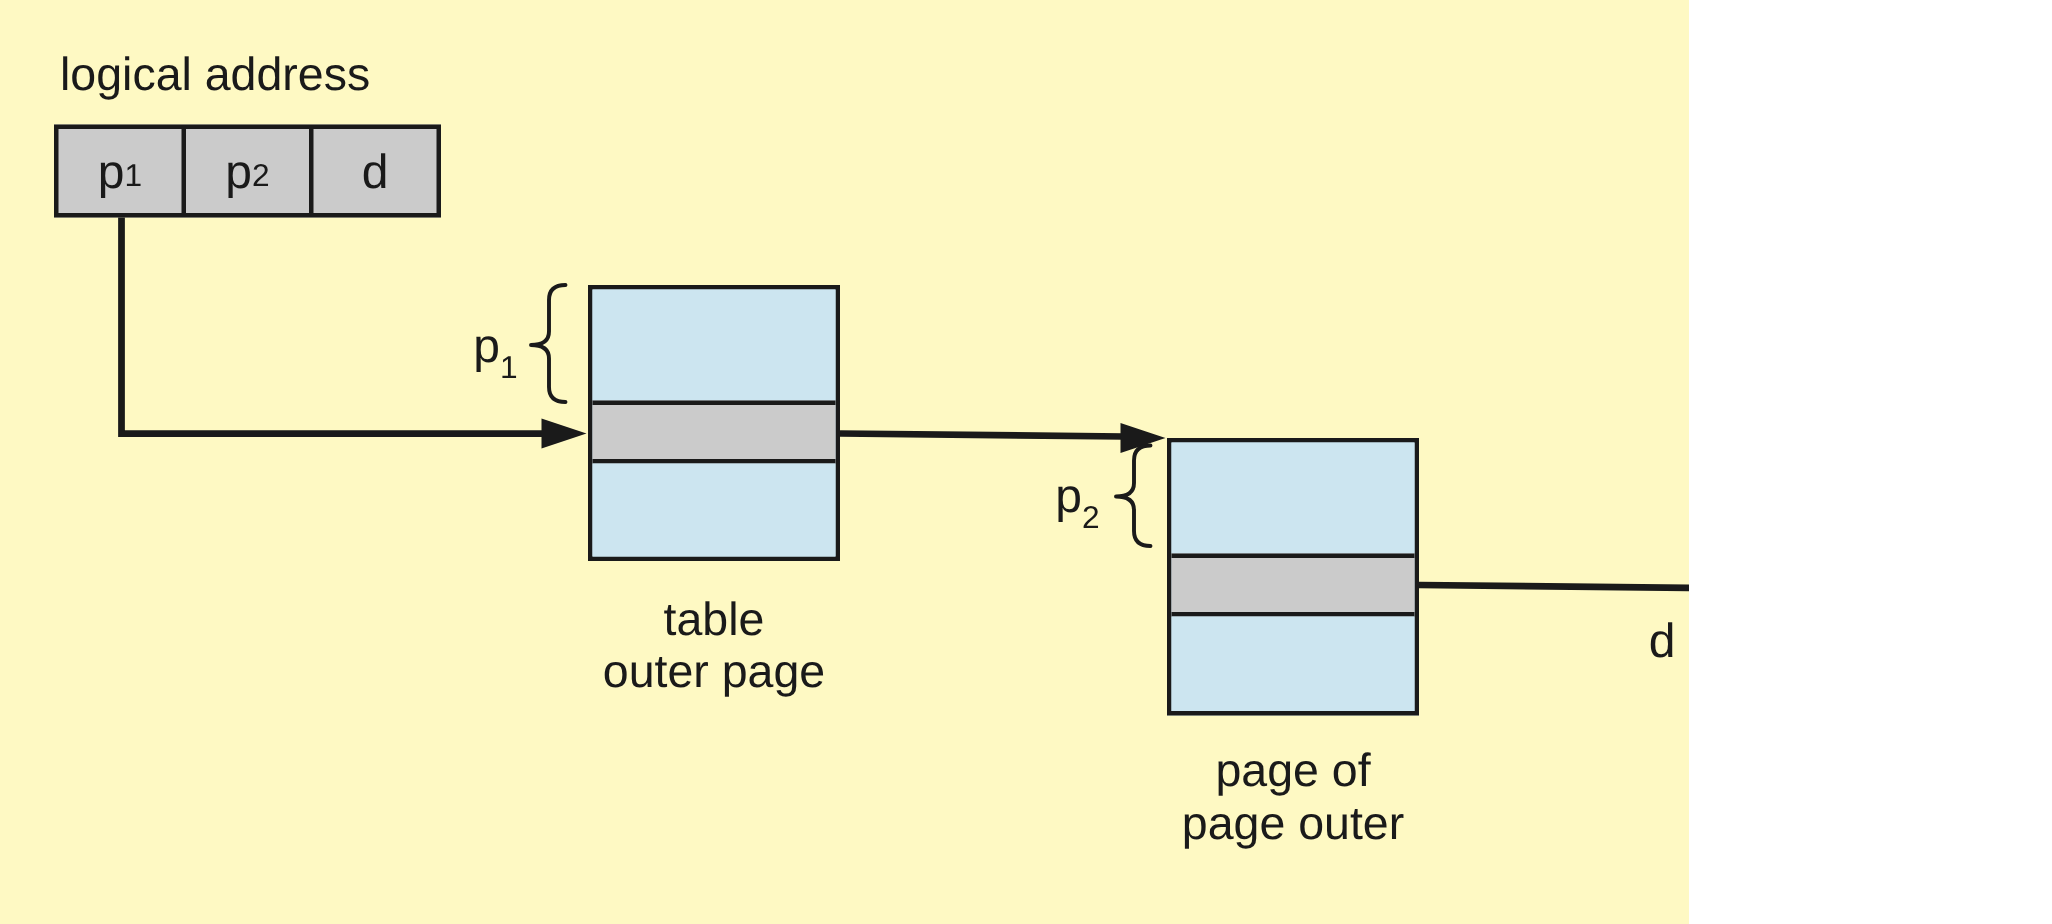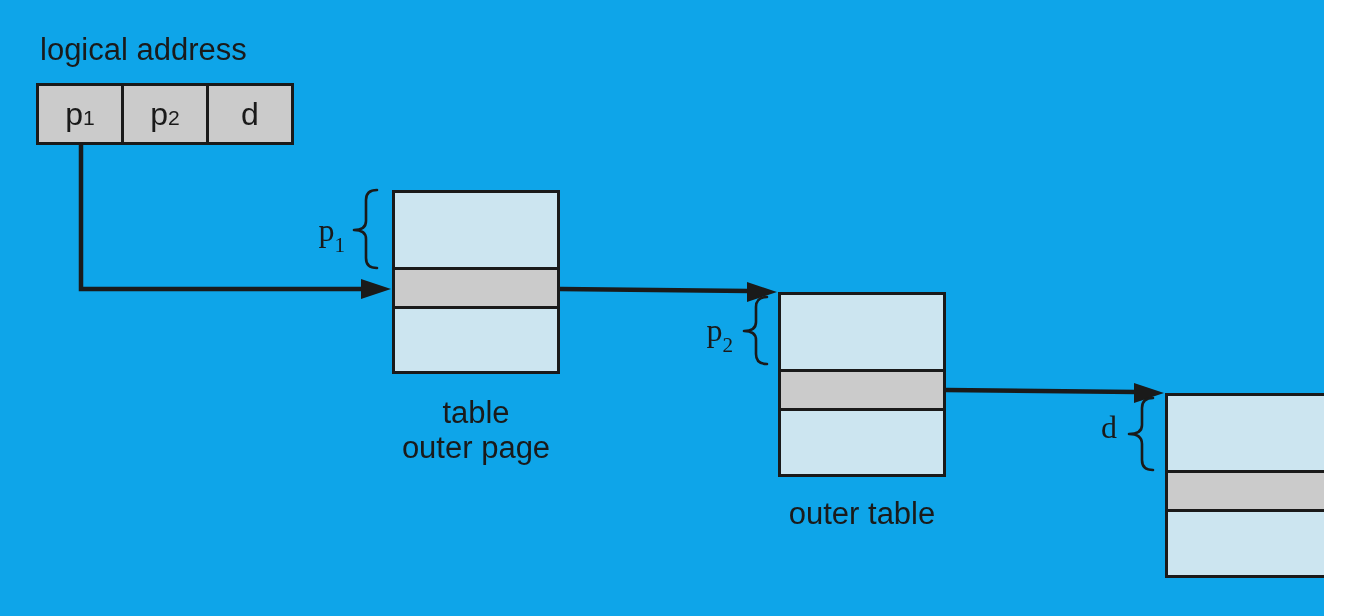--- a/index.html
+++ b/index.html
@@ -7,23 +7,23 @@
     --row-gray: #cbcbcb;
     --line-black: #1a1a1a;
     --text-black: #1a1a1a;
   }
   * { margin: 0; padding: 0; box-sizing: border-box; }
   html, body { background: #ffffff; }
   body { font-family: "Liberation Sans", sans-serif; color: var(--text-black); }
 
   .canvas {
     position: relative;
-    width: 1324px;
+    width: 1126px;
     height: 616px;
-    background: #0ea5e9;
+    background: #fef9c3;
     overflow: hidden;
   }
 
   .label-text {
     position: absolute;
     font-size: 31px;
     line-height: 1.08;
     color: var(--text-black);
     white-space: nowrap;
   }
@@ -82,21 +82,20 @@
     line-height: 1.12;
     color: var(--text-black);
   }
 
   .idx {
     position: absolute;
     font-size: 32px;
     color: var(--text-black);
     text-align: right;
     white-space: nowrap;
-    font-family: Liberation Serif, serif;
   }
 
   svg.overlay {
     position: absolute;
     left: 0; top: 0;
     width: 1368px; height: 616px;
     pointer-events: none;
   }
   .conn { stroke: var(--line-black); stroke-width: 4.5; fill: none; }
   .head { fill: var(--line-black); stroke: none; }
@@ -146,21 +145,22 @@
     <div class="prow blue top"></div>
     <div class="prow gray"></div>
     <div class="prow blue fill"></div>
   </div>
 
   <div class="caption" style="left:362px; top:396px;">
     <div>table</div>
     <div>outer page</div>
   </div>
   <div class="caption" style="left:748px; top:497px;">
-    <div>outer table</div>
+    <div>page of</div>
+    <div>page outer</div>
   </div>
 
   <div class="idx" style="left:295px; top:212px; width:50px;">
     <span>p</span><sub class="subscript">1</sub>
   </div>
   <div class="idx" style="left:683px; top:312px; width:50px;text-align:right;">
     <span>p</span><sub class="subscript">2</sub>
   </div>
   <div class="idx" style="left:1077px; top:409px; width:40px;">
     <span>d</span><sub class="subscript"></sub>

